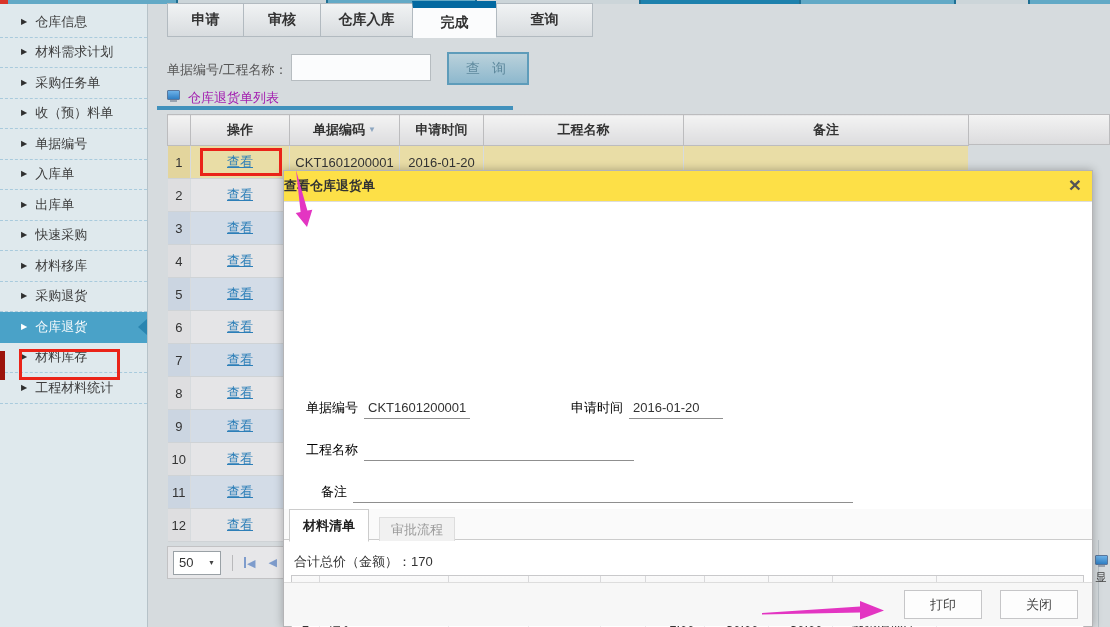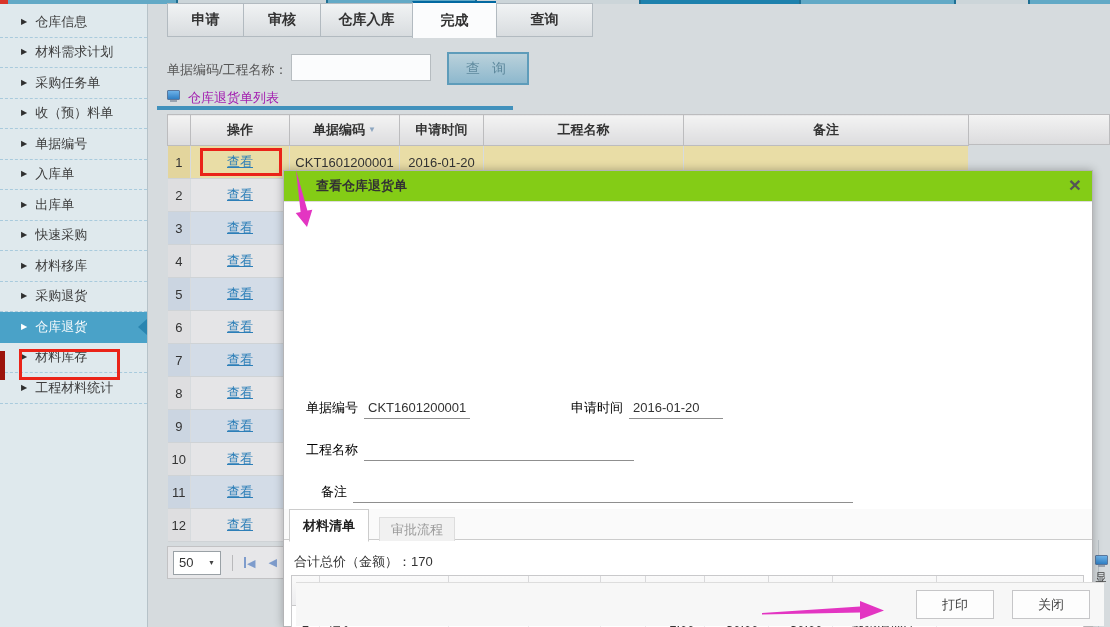--- a/index.html
+++ b/index.html
@@ -26,21 +26,21 @@
   .notch{position:absolute;right:0;top:7px;width:0;height:0;border-top:8px solid transparent;
     border-bottom:8px solid transparent;border-right:9px solid #2a85b0}
   .maroon-bar{position:absolute;left:0;top:351px;width:5px;height:29px;background:#9c140b;z-index:61}
 
   
   .tabs{position:absolute;left:167px;top:1px;height:37px;display:flex;align-items:center;z-index:2}
   .tab{height:34px;box-sizing:border-box;display:flex;align-items:center;justify-content:center;
     background:linear-gradient(#f1f3f4,#d8dcdf);border:1px solid #b2bac0;border-right:none;
     font-weight:bold;color:#333;font-size:14px;cursor:pointer}
   .tab:last-child{border-right:1px solid #b2bac0}
-  .tab.active{height:37px;border-top:2px solid #0369a1;background:#fbfcfd;border-bottom:none}
+  .tab.active{height:37px;border-top:7px solid #0369a1;background:#fbfcfd;border-bottom:none}
 
   
   .search-label{position:absolute;left:167px;top:61px;color:#555}
   .search-input{position:absolute;left:291px;top:54px;width:140px;height:27px;border:1px solid #b6bcc0;
     background:#fbfcfd;box-sizing:border-box;padding:0 6px;font-size:13px}
   .query-btn{position:absolute;left:447px;top:52px;width:82px;height:33px;box-sizing:border-box;
     background:linear-gradient(#bad1db,#8db8cd);border:2px solid #5e9cba;color:#5f8a9e;font-size:14px;
     display:flex;align-items:center;justify-content:center;letter-spacing:4px;cursor:pointer}
 
   
@@ -80,22 +80,22 @@
 
   
   .edge-line{position:absolute;left:1098px;top:540px;width:1px;height:87px;background:#b9c2c7}
   .edge-widget{position:absolute;left:1093px;top:555px;width:16px;text-align:center;z-index:6}
   .edge-widget .mon{margin:0 auto}
   .edge-label{font-size:11px;color:#444;margin-top:5px;display:block}
 
   
   .modal{position:absolute;left:283px;top:170px;width:810px;height:457px;background:#fff;
     border:1px solid #b4b4b6;box-sizing:border-box;box-shadow:0 0 9px rgba(0,0,0,.28);z-index:40}
-  .modal-header{position:relative;height:30px;background:#84cc16;border-bottom:1px solid #ddd;
-    display:flex;align-items:center;padding-left:32px;font-weight:bold;color:#333}
+  .modal-header{position:relative;height:30px;background:#fde047;border-bottom:1px solid #ddd;
+    display:flex;align-items:center;font-weight:bold;color:#333}
   .modal-close{position:absolute;right:11px;top:3px;font-size:21px;color:#555;cursor:pointer;line-height:1}
   .f-row{position:absolute;display:flex;align-items:flex-end}
   .f-lab{color:#000000;margin-right:6px;padding-bottom:2px}
   .f-val{border-bottom:1px solid #8f8f8f;padding:0 4px 3px;color:#333;min-height:15px}
   .mtabs{position:absolute;left:0;top:338px;width:100%;height:31px;border-bottom:1px solid #ccc;background:#fafafa;box-sizing:border-box}
   .mtab-active{position:absolute;left:5px;top:0;height:31px;box-sizing:content-box;background:#fff;
     border:1px solid #ccc;border-bottom:1px solid #fff;padding:0 13px;display:flex;align-items:center;
     font-weight:bold;color:#222;z-index:2;cursor:pointer}
   .mtab-inactive{position:absolute;left:95px;top:8px;height:23px;background:#f1f1f1;border:1px solid #ddd;
     border-bottom:none;padding:0 11px;display:flex;align-items:center;color:#9a9a9a;cursor:pointer}
@@ -104,21 +104,21 @@
     box-sizing:border-box;background:#fff;overflow:hidden}
   .dtable{width:100%;border-collapse:collapse;table-layout:fixed}
   .dtable th{height:29px;background:linear-gradient(#fafafa,#ededef);border-bottom:1px solid #c9c9cb;
     border-right:1px solid #d9d9db;font-weight:bold;color:#333;padding:0}
   .dtable th:last-child{border-right:none}
   .dtable td{height:32px;border-right:1px solid #e9e9eb;border-bottom:1px solid #f0f0f2;padding:0;
     text-align:center;color:#333;overflow:hidden;white-space:nowrap}
   .dtable td:last-child{border-right:none}
   .dtable td.a-l{text-align:left;padding-left:8px}
   .dtable td.a-r{text-align:right;padding-right:9px}
-  .modal-footer{position:absolute;left:12px;bottom:0;width:100%;height:44px;border-top:1px solid #ddd;
+  .modal-footer{position:absolute;left:0;bottom:0;width:100%;height:44px;border-top:1px solid #ddd;
     background:#f7f7f7;box-sizing:border-box;display:flex;align-items:center;justify-content:flex-end;
     gap:18px;padding-right:14px}
   .m-btn{width:78px;height:29px;background:#fdfdfd;border:1px solid #c6c6c8;box-sizing:border-box;
     display:flex;align-items:center;justify-content:center;color:#444;cursor:pointer}
 
   
   .redbox{position:absolute;border:3px solid #ea2318;z-index:60;pointer-events:none}
   #redbox-row{left:200px;top:148px;width:76px;height:22px}
   #redbox-sidebar{left:19px;top:349px;width:95px;height:25px}
   .arrows{position:absolute;left:0;top:0;width:1110px;height:627px;z-index:62;pointer-events:none}
@@ -207,21 +207,21 @@
   <div class="maroon-bar"></div>
 
   <div class="tabs">
     <div class="tab" style="width:76px">申请</div>
     <div class="tab" style="width:77px">审核</div>
     <div class="tab" style="width:92px">仓库入库</div>
     <div class="tab active" style="width:84px">完成</div>
     <div class="tab" style="width:97px">查询</div>
   </div>
 
-  <span class="search-label">单据编码/工程名称：</span>
+  <span class="search-label">单据编号/工程名称：</span>
   <input class="search-input" value="" style="">
   <div class="query-btn">查 询</div>
 
   <div class="list-icon mon"></div>
   <span class="list-title">仓库退货单列表</span>
   <div class="list-underline"></div>
 
   <table class="mtable">
     <colgroup>
         <col style="width:23px">

